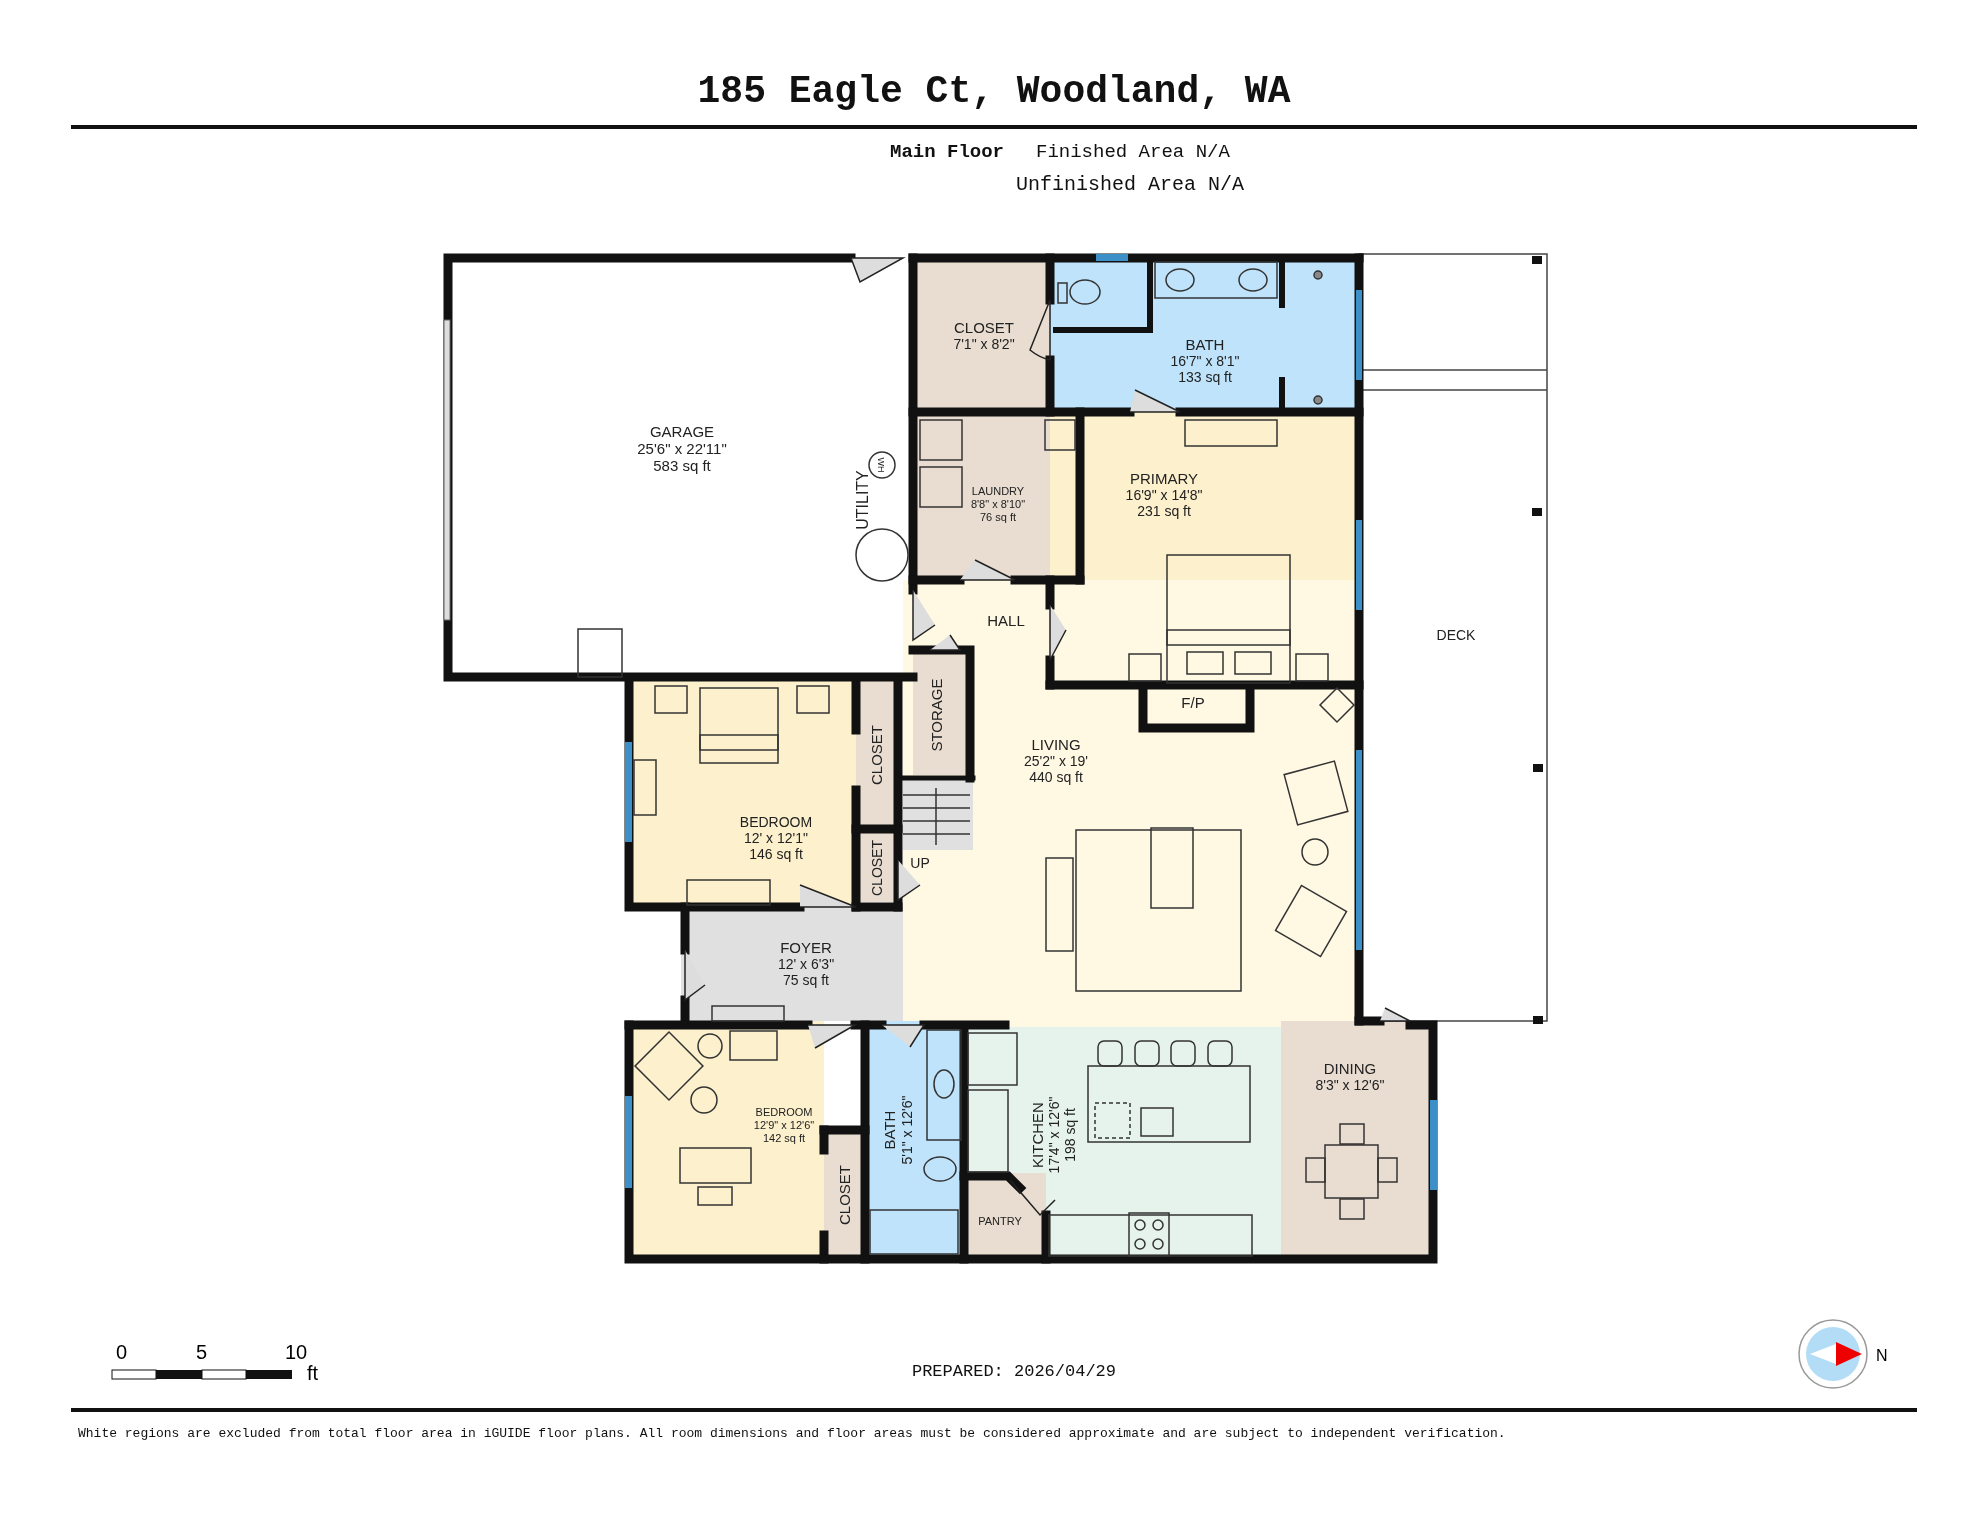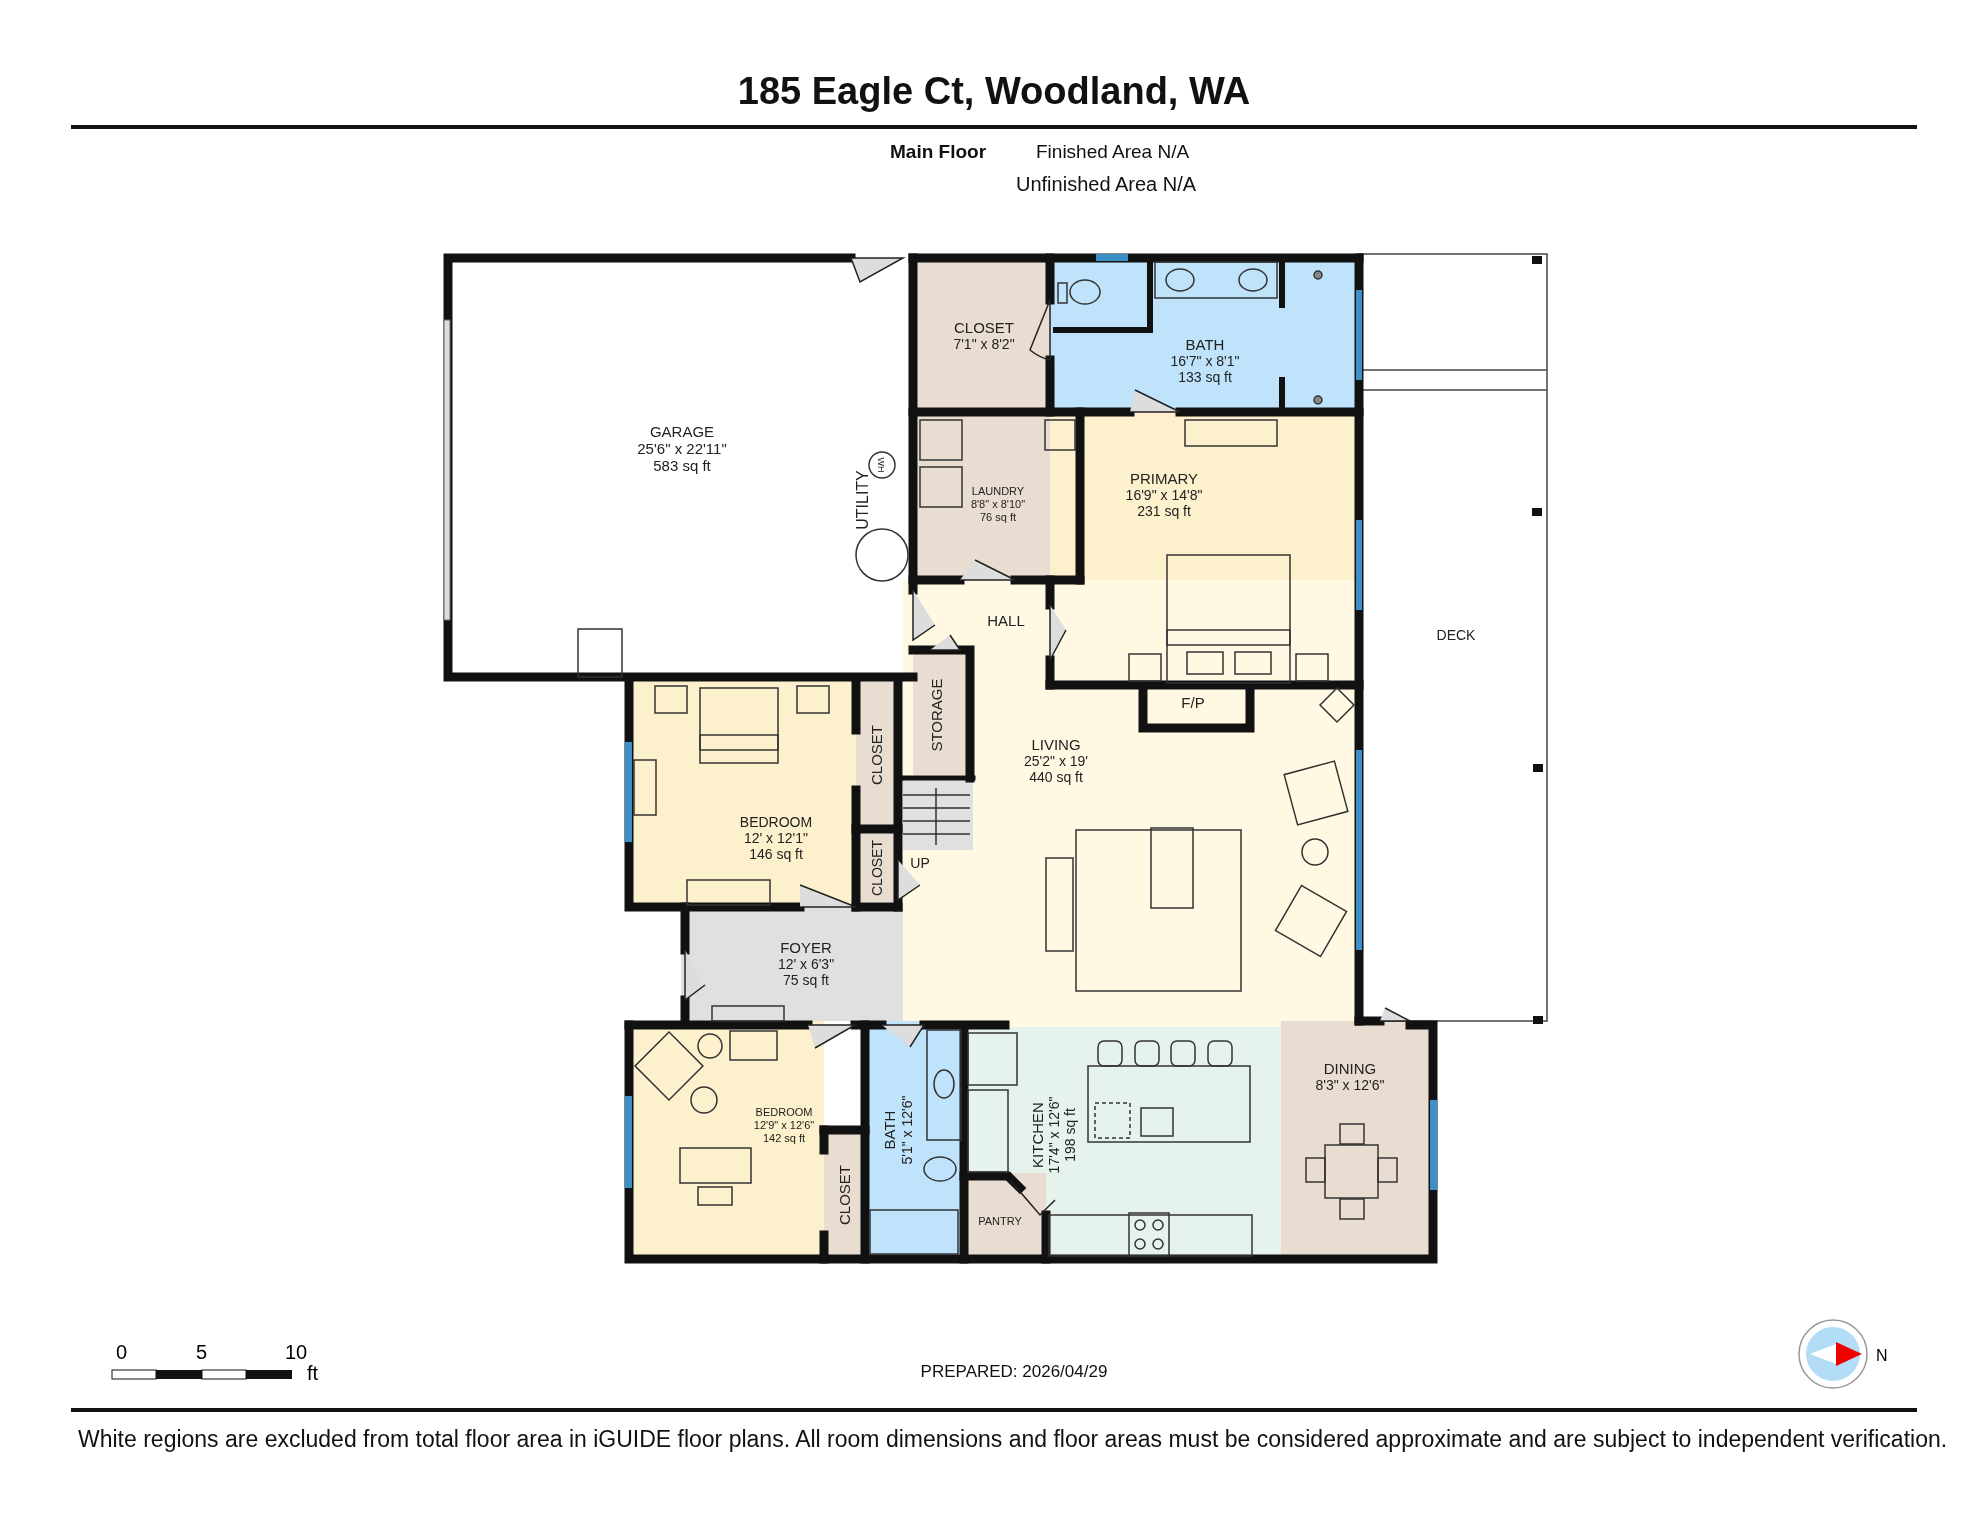--- a/index.html
+++ b/index.html
@@ -1,26 +1,26 @@
 <!DOCTYPE html>
 <html><head>
 <meta charset="utf-8">
 <style>
   html,body{margin:0;padding:0;background:#fff;}
   body{width:1988px;height:1536px;position:relative;overflow:hidden;font-family:"Liberation Sans",sans-serif;color:#111;}
-  .abs{position:absolute;}
+  .abs{position:absolute;font-family:Liberation Mono, monospace;}
   #title{left:0;width:1988px;top:70px;text-align:center;font-size:38px;font-weight:bold;}
   .rule{left:71px;width:1846px;height:4px;background:#111;}
   #floor-label{left:890px;top:141px;font-size:19px;font-weight:bold;}
   #finished{left:1016px;top:141px;font-size:19px;margin-left:20px;}
   #unfinished{left:1016px;top:173px;font-size:20px;}
   svg#plan{position:absolute;left:0;top:0;}
   .rlabel{font-family:"Liberation Sans",sans-serif;fill:#222;text-anchor:middle;}
   #prepared{left:0;width:1988px;top:1362px;text-align:center;font-size:17px;margin-left:20px;}
-  #disclaimer{left:78px;top:1426px;font-size:23px;}
+  #disclaimer{left:78px;top:1426px;font-size:13px;}
   .scale-num{font-size:20px;}
 </style>
 </head>
 <body>
 
 <div id="title" class="abs">185 Eagle Ct, Woodland, WA</div>
 <div class="abs rule" style="top:125px;"></div>
 <div id="floor-label" class="abs">Main Floor</div>
 <div id="finished" class="abs">Finished Area N/A</div>
 <div id="unfinished" class="abs">Unfinished Area N/A</div>

